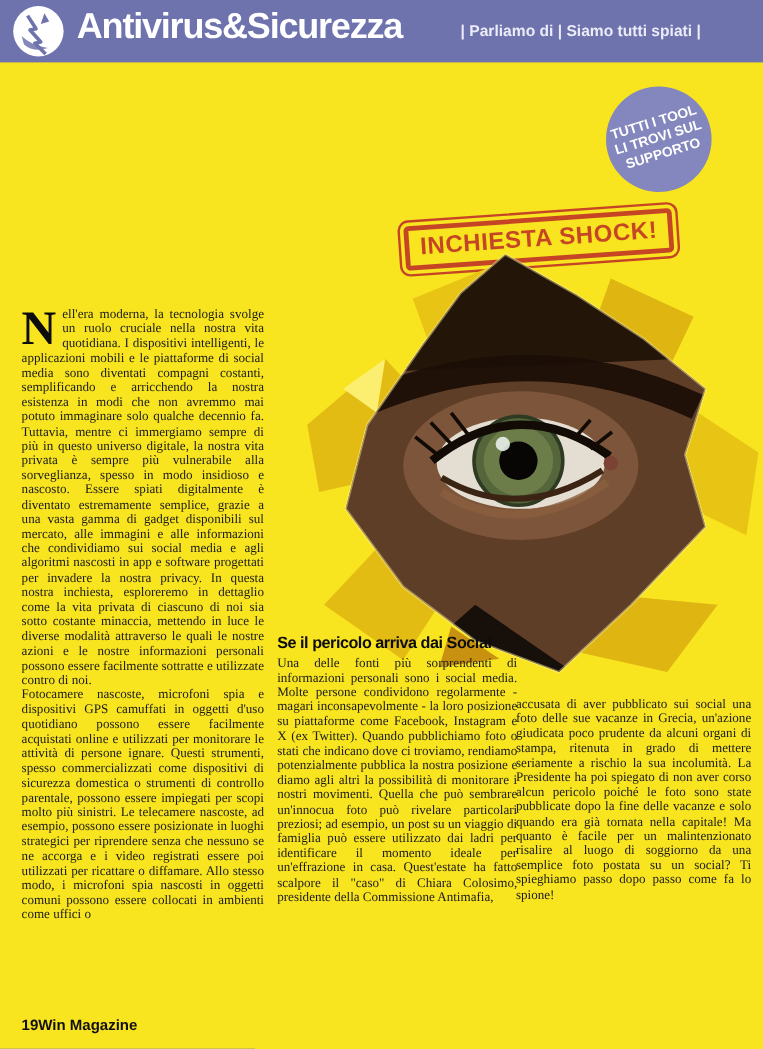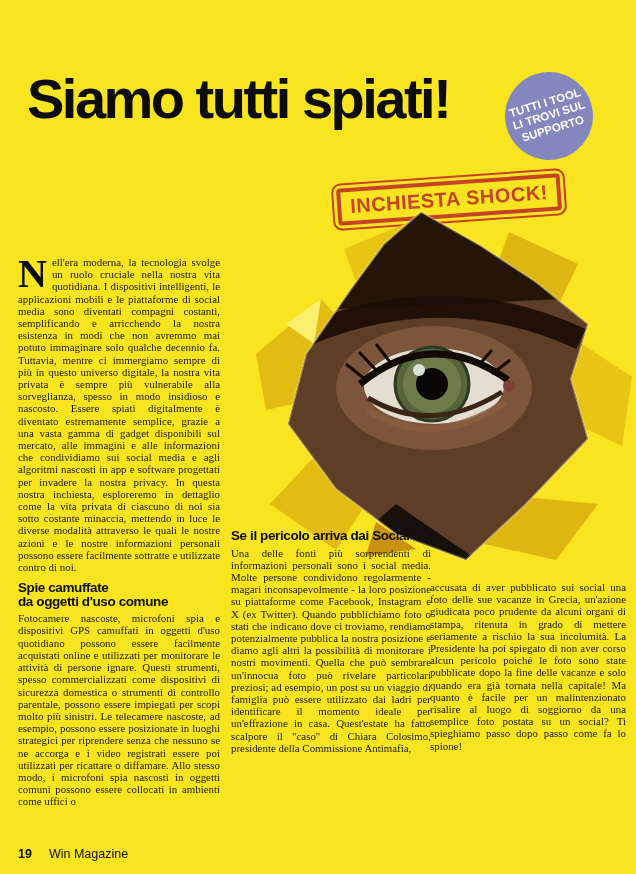--- a/index.html
+++ b/index.html
@@ -59,29 +59,38 @@
     white-space:pre-line;text-align:left;
   }
   .dropcap{
     float:left;font-family:"Liberation Serif",serif;font-weight:700;font-size:40px;
     line-height:33px;padding:1px 5px 0 0;color:#0c0c0c;
   }
   p{margin:0;}
   
   .footer{position:absolute;left:18px;top:847px;font-size:12.5px;color:#101010;}
   .footer .num{font-weight:800;}
-  .footer .mag{font-weight:400;margin-left:17px;}
+  .footer .mag{font-weight:700;margin-left:0;}
 </style>
 </head>
 <body>
 
 <div class="page">
 
+  <div class="topbar">
+    <svg class="logo" viewBox="0 0 44 44">
+      <circle cx="22" cy="22" r="21" fill="#ffffff"></circle>
+      <path d="M13,9 L20,20 L15,21 L24,31 L19,32 L28,41" fill="none" stroke="#6e73ad" stroke-width="3" stroke-linejoin="round"></path>
+      <path d="M27,7 L24,16 L31,14 Z" fill="#6e73ad"></path>
+      <path d="M8,26 Q16,34 30,36 Q18,40 10,33 Z" fill="#6e73ad" opacity=".85"></path>
+    </svg>
+    <div class="section-title">Antivirus&amp;Sicurezza</div>
+    <div class="breadcrumb">| Parliamo di | Siamo tutti spiati |</div>
+  </div>
 
-  <div class="headline">Siamo tutti spiati!</div>
 
   <div class="badge">TUTTI I TOOL
 LI TROVI SUL
 SUPPORTO</div>
 
 
   <div class="stamp-outer">
     <div class="stamp-inner">INCHIESTA SHOCK!</div>
   </div>
 
@@ -119,22 +128,20 @@
       <path d="M140,176 L120,160 M150,166 L133,148 M164,158 L150,140 M252,162 L266,146 M266,170 L284,156" stroke="#120a05" stroke-width="3" fill="none"></path>
       <polygon points="170,300 260,362 100,362" fill="#17100a"></polygon>
     </g>
     <polygon points="195,8 255,42 310,78 362,120 345,175 362,235 300,300 240,356 170,330 110,285 62,220 80,150 125,85 158,40" fill="none" stroke="#fff2a0" stroke-width="2" opacity=".45"></polygon>
   </svg>
 
   <div class="col col1">
     <p>
       <span class="dropcap">N</span><span>ell'era moderna, la tecnologia svolge un ruolo cruciale nella nostra vita quotidiana. I dispositivi intelligenti, le applicazioni mobili e le piattaforme di social media sono diventati compagni costanti, semplificando e arricchendo la nostra esistenza in modi che non avremmo mai potuto immaginare solo qualche decennio fa. Tuttavia, mentre ci immergiamo sempre di più in questo universo digitale, la nostra vita privata è sempre più vulnerabile alla sorveglianza, spesso in modo insidioso e nascosto. Essere spiati digitalmente è diventato estremamente semplice, grazie a una vasta gamma di gadget disponibili sul mercato, alle immagini e alle informazioni che condividiamo sui social media e agli algoritmi nascosti in app e software progettati per invadere la nostra privacy. In questa nostra inchiesta, esploreremo in dettaglio come la vita privata di ciascuno di noi sia sotto costante minaccia, mettendo in luce le diverse modalità attraverso le quali le nostre azioni e le nostre informazioni personali possono essere facilmente sottratte e utilizzate contro di noi.</span>
     </p>
-    <div class="colhead">Spie camuffate
-da oggetti d'uso comune</div>
     <p>Fotocamere nascoste, microfoni spia e dispositivi GPS camuffati in oggetti d'uso quotidiano possono essere facilmente acquistati online e utilizzati per monitorare le attività di persone ignare. Questi strumenti, spesso commercializzati come dispositivi di sicurezza domestica o strumenti di controllo parentale, possono essere impiegati per scopi molto più sinistri. Le telecamere nascoste, ad esempio, possono essere posizionate in luoghi strategici per riprendere senza che nessuno se ne accorga e i video registrati essere poi utilizzati per ricattare o diffamare. Allo stesso modo, i microfoni spia nascosti in oggetti comuni possono essere collocati in ambienti come uffici o</p>
   </div>
 
   <div class="col col2">
     <div class="colhead">Se il pericolo arriva dai Social</div>
     <p>Una delle fonti più sorprendenti di informazioni personali sono i social media. Molte persone condividono regolarmente - magari inconsapevolmente - la loro posizione su piattaforme come Facebook, Instagram e X (ex Twitter). Quando pubblichiamo foto o stati che indicano dove ci troviamo, rendiamo potenzialmente pubblica la nostra posizione e diamo agli altri la possibilità di monitorare i nostri movimenti. Quella che può sembrare un'innocua foto può rivelare particolari preziosi; ad esempio, un post su un viaggio di famiglia può essere utilizzato dai ladri per identificare il momento ideale per un'effrazione in casa. Quest'estate ha fatto scalpore il "caso" di Chiara Colosimo, presidente della Commissione Antimafia,</p>
   </div>
 
   <div class="col col3">
     <p>accusata di aver pubblicato sui social una foto delle sue vacanze in Grecia, un'azione giudicata poco prudente da alcuni organi di stampa, ritenuta in grado di mettere seriamente a rischio la sua incolumità. La Presidente ha poi spiegato di non aver corso alcun pericolo poiché le foto sono state pubblicate dopo la fine delle vacanze e solo quando era già tornata nella capitale! Ma quanto è facile per un malintenzionato risalire al luogo di soggiorno da una semplice foto postata su un social? Ti spieghiamo passo dopo passo come fa lo spione!</p>

